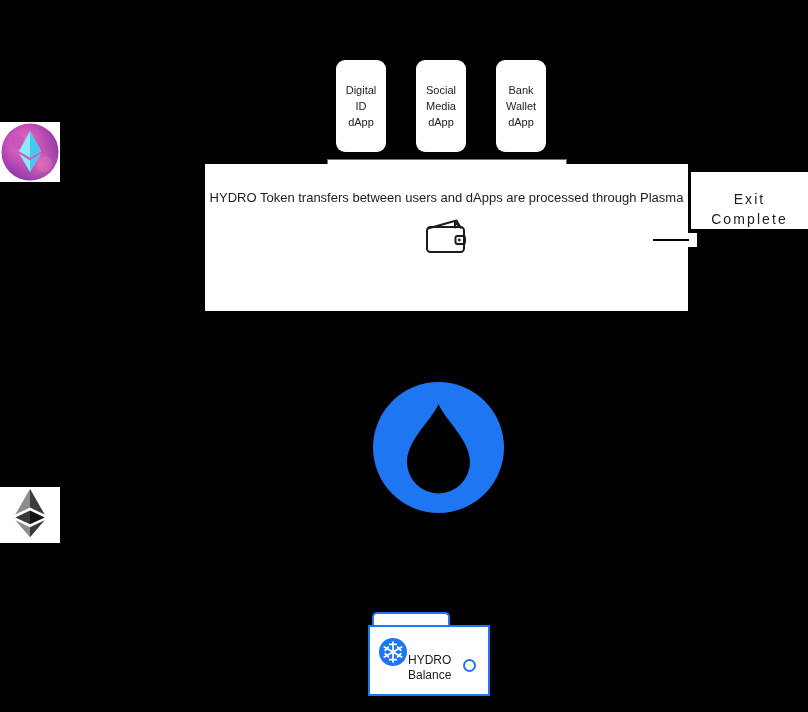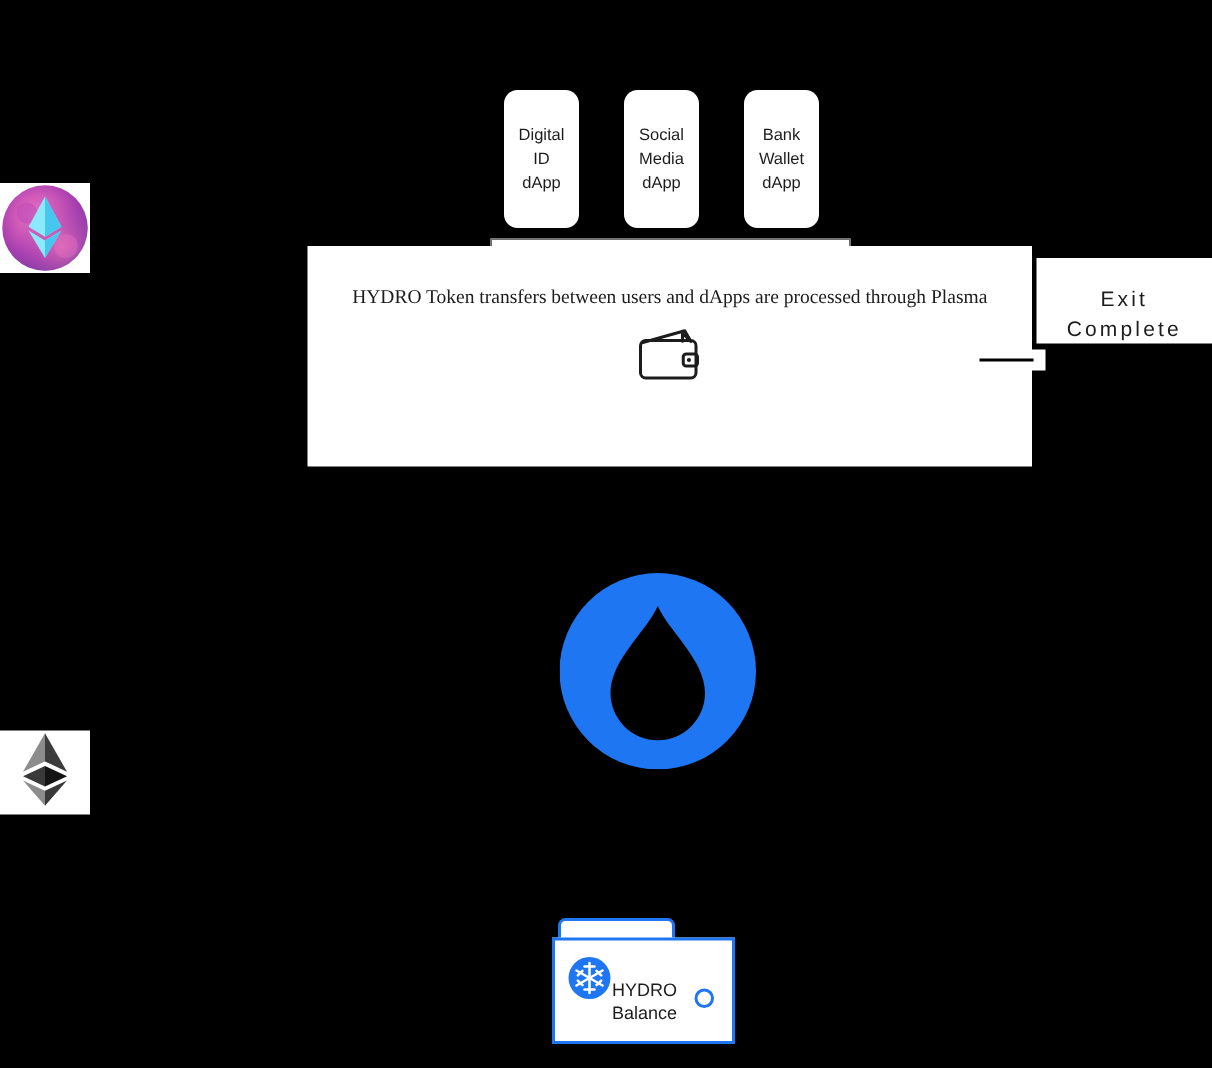--- a/index.html
+++ b/index.html
@@ -63,21 +63,20 @@
   }
   .panel-text {
     position: absolute;
     left: 0;
     width: 100%;
     text-align: center;
     color: #1c1c1c;
     font-size: 13px;
     line-height: 18px;
     white-space: nowrap;
-    font-family: Liberation Serif, serif;
   }
   #panel-line-1 { top: 25px; }
   #panel-line-2 { top: 113px; }
 
   .wallet-icon {
     position: absolute;
     left: 50%;
     top: 52px;
     transform: translateX(-50%);
     width: 46px;

